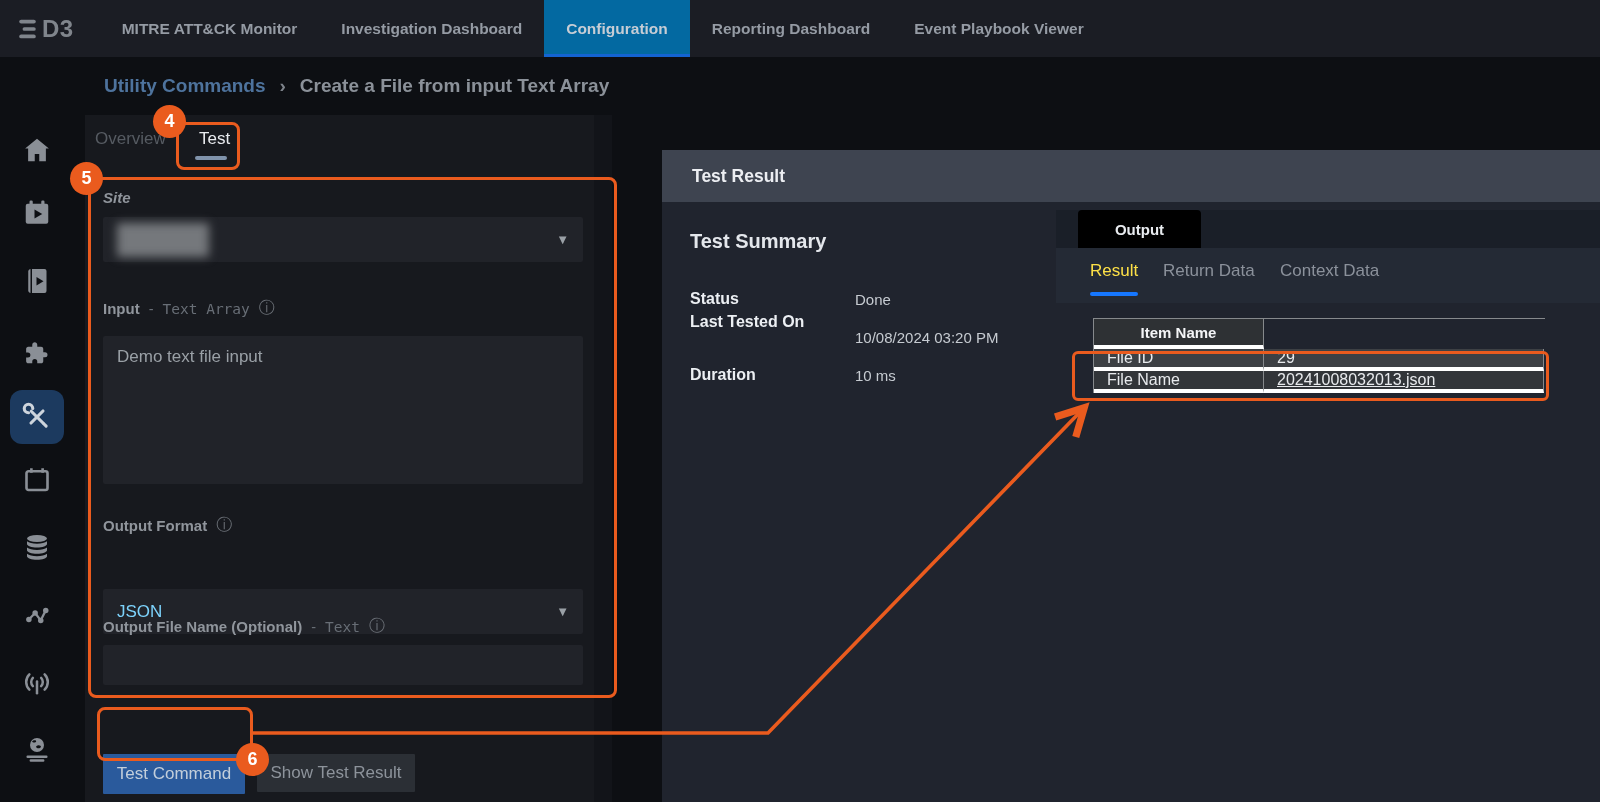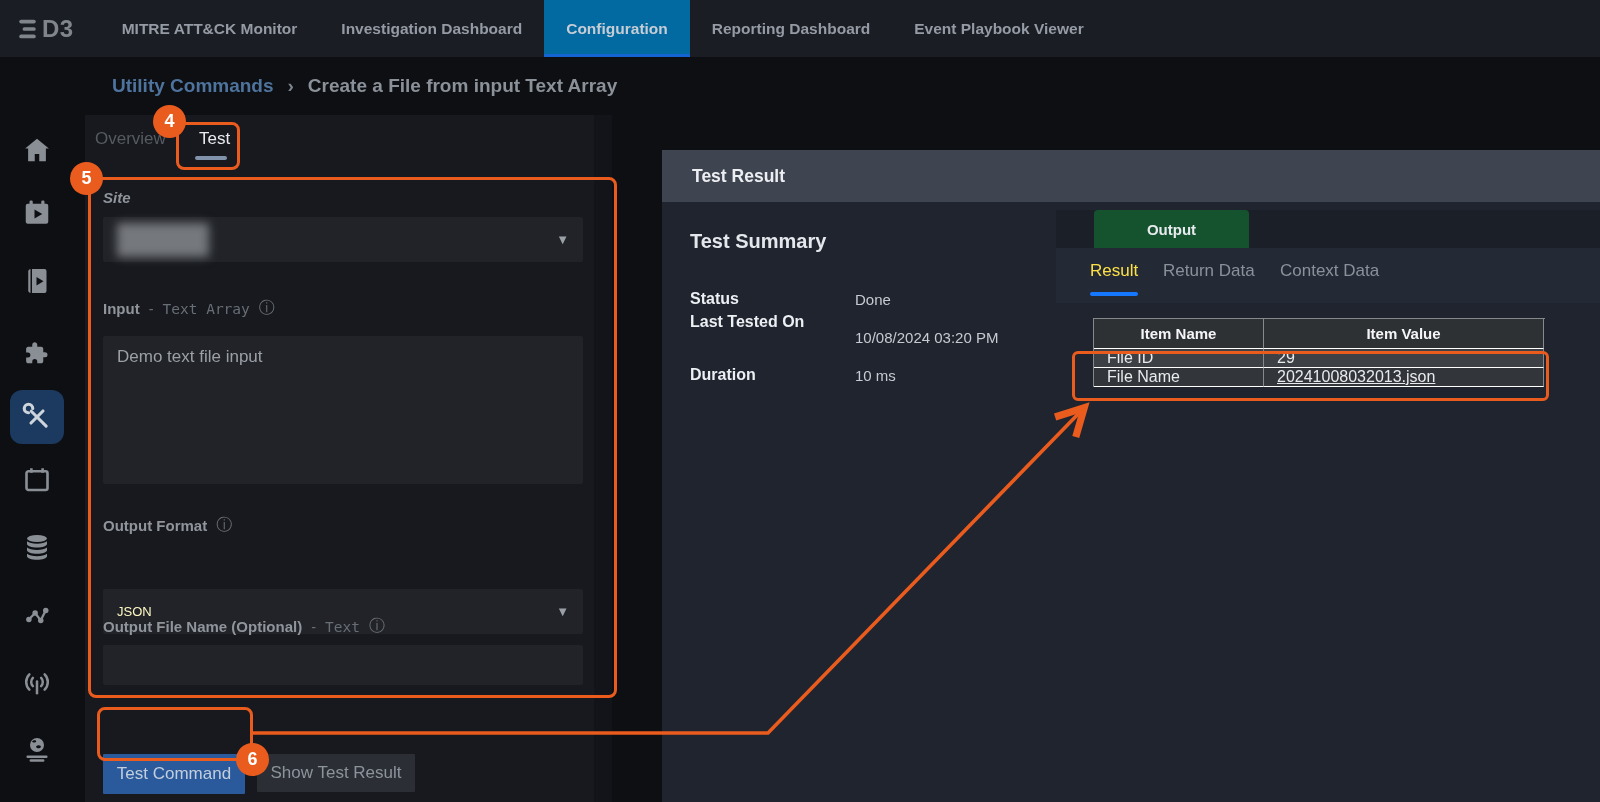--- a/index.html
+++ b/index.html
@@ -14,21 +14,21 @@
   .logo { display:flex; align-items:center; gap:5px; padding:0 18px 0 18px; }
   .logo-text { color:#80858c; font-weight:bold; font-size:24px; letter-spacing:.5px; }
   .nav-items { display:flex; align-items:stretch; margin-left:8px; }
   .nav-item { display:flex; align-items:center; padding:0 22px; color:#959ba4;
     font-size:15.5px; font-weight:600; position:relative; cursor:pointer; }
   .nav-item.active { background:#0369a1; color:#c7cdd5; }
   .nav-item.active::after { content:""; position:absolute; left:0; right:0; bottom:0;
     height:3px; background:#1464d2; }
 
   
-  .breadcrumb { left:16px; top:57px; width:1448px; height:58px; background:#0d0f13;
+  .breadcrumb { left:8px; top:57px; width:1448px; height:58px; background:#0d0f13;
     display:flex; align-items:center; padding-left:96px; gap:14px; }
   .crumb-link { color:#4e739d; font-size:19px; font-weight:bold; cursor:pointer; }
   .crumb-sep { color:#7e848c; font-size:19px; font-weight:bold; }
   .crumb-current { color:#8b9199; font-size:19px; font-weight:bold; }
 
   
   .sidebar { left:0; top:57px; width:85px; height:745px; background:#0d0f13; }
   .side-icon { position:absolute; left:10px; width:54px; height:54px;
     display:flex; align-items:center; justify-content:center; cursor:pointer; }
   .side-icon svg { width:30px; height:30px; }
@@ -42,21 +42,21 @@
   .tab-test { left:199px; top:129px; color:#e9ebef; }
   .tab-test-underline { left:195px; top:156px; width:32px; height:4px; background:#8093ab; border-radius:2px; }
 
   .field-label { color:#90959c; font-size:15px; font-weight:bold; }
   .type-hint { color:#686e76; font-family:"DejaVu Sans Mono", monospace; font-size:14.5px; }
   .hint-sep { color:#686e76; font-size:14.5px; }
   .info-glyph { color:#6b7077; font-size:16px; font-style:normal; cursor:pointer; }
 
   .select-box { background:#212329; border-radius:2px; height:45px; width:480px;
     display:flex; align-items:center; padding:0 14px; cursor:pointer; position:relative; }
-  .select-value { color:#fef9c3; font-size:13px; }
+  .select-value { color:#7dd3fc; font-size:17px; }
   .caret { position:absolute; right:14px; color:#9aa0a6; font-size:13px; }
   .blur-chip { width:92px; height:34px; background:#75787c; border-radius:2px; filter:blur(5px); }
 
   .textarea { width:480px; height:148px; background:#212329; border:none; border-radius:2px;
     color:#9aa0a6; font-size:17px; font-family:"Liberation Sans", sans-serif;
     padding:11px 14px; resize:none; outline:none; }
   .text-input { width:480px; height:40px; background:#212329; border:none; border-radius:2px;
     color:#c6cbd1; font-size:16px; padding:0 14px; outline:none; }
 
   .btn { border:none; border-radius:1px; font-size:17px; cursor:pointer;
@@ -76,34 +76,34 @@
   .rp-header { left:0; top:0; width:938px; height:52px; background:#3e4450;
     display:flex; align-items:center; padding-left:30px; }
   .rp-title { color:#eceef2; font-size:17.5px; font-weight:bold; }
 
   .summary-title { color:#e4e7ec; font-size:20px; font-weight:bold; }
   .sum-label { color:#eceff3; font-size:16px; font-weight:bold; }
   .sum-value { color:#c6cbd1; font-size:15px; }
 
   .output-section { left:394px; top:60px; width:544px; height:592px; }
   .out-tab-row { position:absolute; left:0; top:0; width:544px; height:38px; background:#1a1f28; }
-  .out-tab { position:absolute; left:38px; top:0; width:155px; height:38px; background:#14532d;
+  .out-tab { position:absolute; left:22px; top:0; width:123px; height:38px; background:#000000;
     border-radius:4px 4px 0 0; display:flex; align-items:center; justify-content:center;
     color:#e8ebef; font-size:15px; font-weight:bold; cursor:pointer; }
   .sub-tab-row { position:absolute; left:0; top:38px; width:544px; height:55px; background:#242a35; }
   .sub-tab { position:absolute; top:13px; font-size:17px; cursor:pointer; }
   .sub-tab.active { color:#fde047; }
   .sub-tab.inactive { color:#8b919b; }
   .sub-tab-underline { position:absolute; left:34px; top:44px; width:48px; height:4px;
     background:#1677ff; border-radius:2px; }
 
   .result-table { position:absolute; left:37px; top:108px; width:452px;
     border-top:1px solid #86898c; border-left:1px solid #86898c; }
   .tr-row { display:flex; }
-  .td { border-right:1px solid #86898c; border-bottom:1px solid #ffffff;
+  .td { border-right:1px solid #86898c; border-bottom:4px solid #ffffff;
     display:flex; align-items:center; }
   .td.c1 { width:170px; }
   .td.c2 { width:280px; }
   .th { justify-content:center; background:#2e3134; color:#f4f5f7;
     font-size:15px; font-weight:bold; height:30px; }
   .cell { padding-left:13px; color:#e8eaed; font-size:16px; }
   .row-hl .cell { background:#3d4044; height:42px; }
   .row-n .cell { background:#323539; height:36px; }
   .file-link { text-decoration:underline; cursor:pointer; }
 </style>
@@ -292,21 +292,20 @@
       <div class="sub-tab-row">
         <span class="sub-tab active" style="left:34px;">Result</span>
         <span class="sub-tab inactive" style="left:107px;">Return Data</span>
         <span class="sub-tab inactive" style="left:224px;">Context Data</span>
         <div class="sub-tab-underline"></div>
       </div>
 
       <div class="result-table">
         <div class="tr-row">
           <div class="td c1 th">Item Name</div>
-          <div class="td c2 th">Item Value</div>
         </div>
         <div class="tr-row row-hl">
           <div class="td c1">
               <span class="cell" style="display:flex;align-items:center;height:100%;width:100%;">File ID</span>
             </div>
           <div class="td c2">
               <span class="cell" style="display:flex;align-items:center;height:100%;width:100%;">29</span>
             </div>
         </div>
         <div class="tr-row row-n">

